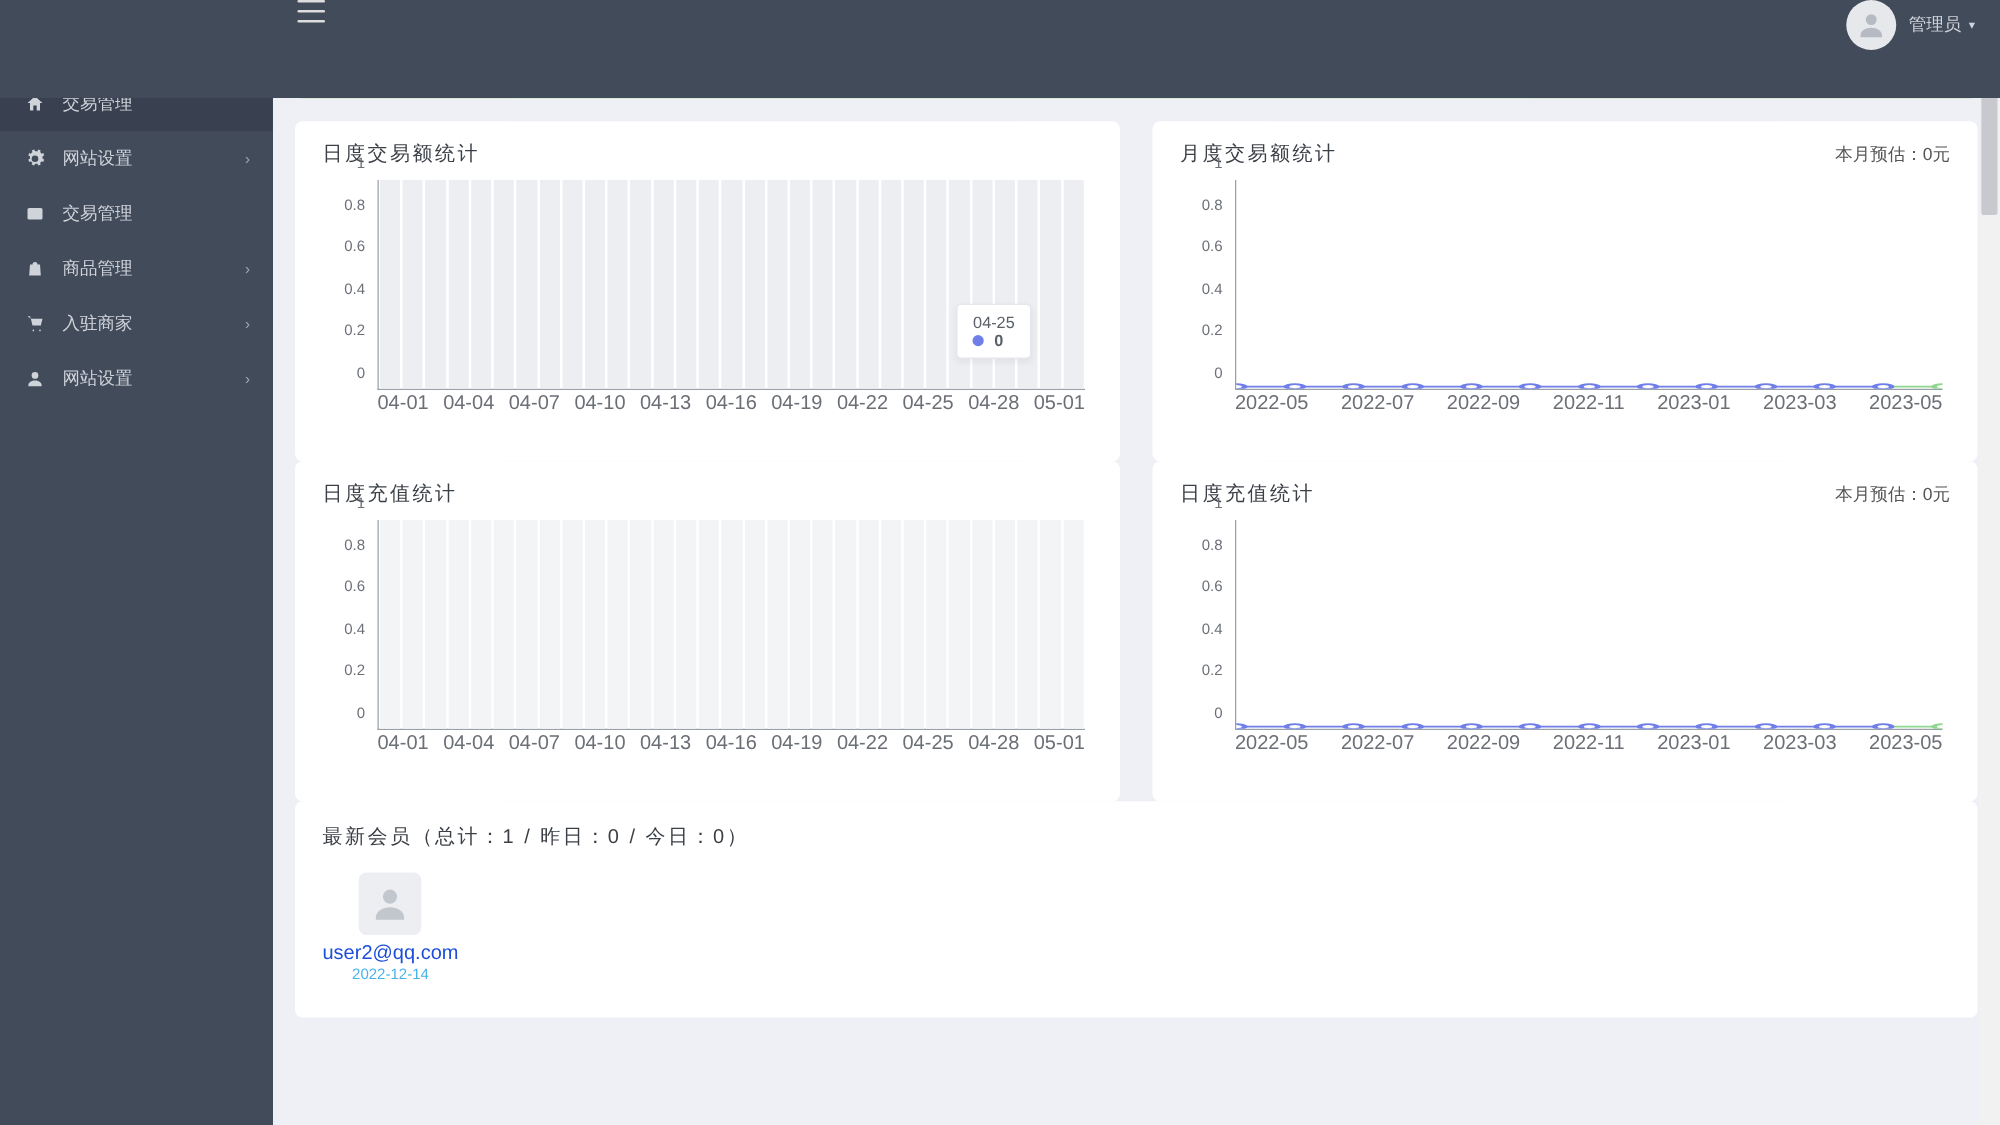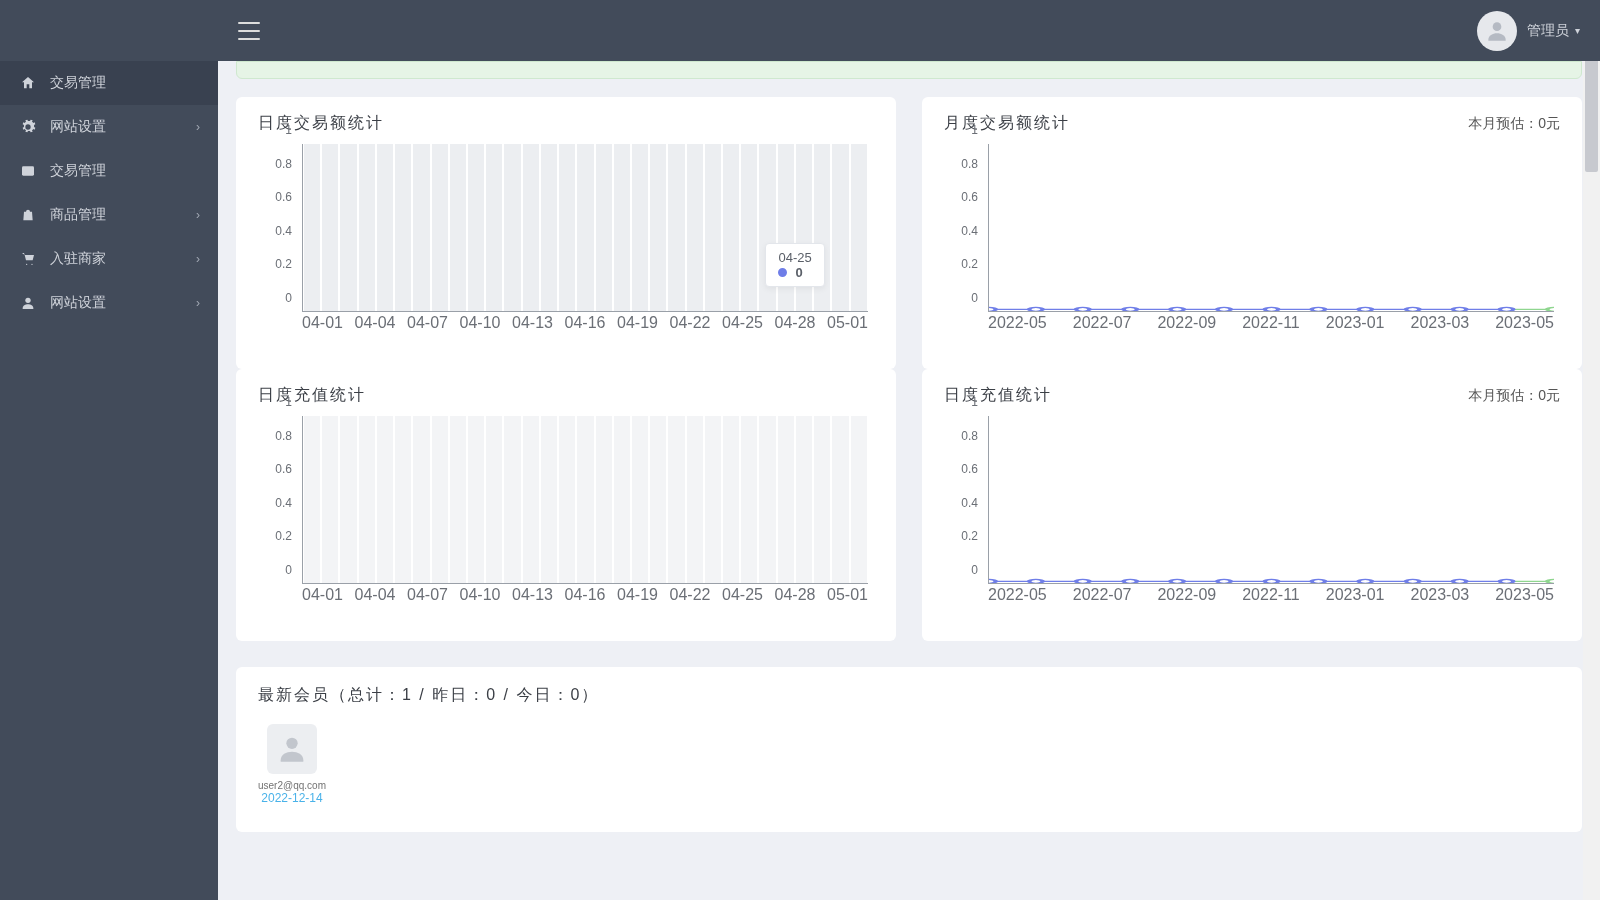--- a/index.html
+++ b/index.html
@@ -1,17 +1,17 @@
 <!DOCTYPE html>
 <html><head>
 <meta charset="utf-8">
 <style>
   * { box-sizing: border-box; margin: 0; padding: 0; }
   html, body { width: 1600px; height: 900px; font-family: "Microsoft YaHei", Arial, sans-serif; background: #eef0f5; overflow: hidden; }
-  .topbar { position: fixed; top: 0; left: 0; right: 0; height: 61px; background: #424b5a; display: flex; align-items: center; z-index: 10; }
+  .topbar { position: fixed; top: 0; left: 0; right: 0; height: 78px; background: #424b5a; display: flex; align-items: flex-start; z-index: 10; }
   .topbar .logo-area { width: 218px; height: 100%; }
   .topbar .menu-toggle { margin-left: 20px; width: 22px; height: 18px; display: flex; flex-direction: column; justify-content: space-between; cursor: pointer; }
   .topbar .menu-toggle span { display: block; height: 2px; background: #ddd; border-radius: 1px; }
   .topbar .spacer { flex: 1; }
   .topbar .user { display: flex; align-items: center; margin-right: 20px; color: #cfd3da; font-size: 14px; cursor: pointer; }
   .topbar .avatar { width: 40px; height: 40px; border-radius: 50%; background: #e6e8ec; margin-right: 10px; display: flex; align-items: center; justify-content: center; }
   .topbar .avatar svg { width: 26px; height: 26px; fill: #b5bac3; }
   .topbar .caret { margin-left: 6px; font-size: 10px; color: #cfd3da; }
   .sidebar { position: fixed; top: 61px; left: 0; bottom: 0; width: 218px; background: #424b5a; color: #cfd3da; font-size: 14px; }
   .sidebar .item { height: 44px; display: flex; align-items: center; padding: 0 20px; cursor: pointer; position: relative; }
@@ -32,26 +32,26 @@
   .plot { position: absolute; left: 44px; right: 6px; top: 0; bottom: 22px; border-bottom: 1px solid #9aa0a8; border-left: 1px solid #9aa0a8; }
   .x-axis { position: absolute; left: 44px; right: 6px; bottom: 0; height: 20px; display: flex; justify-content: space-between; font-size: 16px; color: #6b6f76; }
   .x-axis span { white-space: nowrap; }
   .bars { position: absolute; inset: 0; display: flex; align-items: flex-end; }
   .bar { flex: 1; margin: 0 1px; background: #eceef1; height: 100%; }
   .bar2 { flex: 1; margin: 0 1px; background: #f3f4f6; height: 100%; }
   .line-svg { position: absolute; inset: 0; width: 100%; height: 100%; }
   .tooltip { position: absolute; right: 8%; top: 52%; background: #fff; border: 1px solid #e3e6eb; border-radius: 4px; padding: 6px 12px; font-size: 13px; color: #5a5f68; box-shadow: 0 2px 6px rgba(0,0,0,0.06); }
   .tooltip .t-row { display: flex; align-items: center; gap: 8px; }
   .dot { width: 9px; height: 9px; border-radius: 50%; background: #6f7ee8; display: inline-block; border: 2px solid #6f7ee8; }
-  .members-card { background: #fff; border-radius: 6px; padding: 18px 38px 26px 22px; margin-top: 26px; }
+  .members-card { background: #fff; border-radius: 6px; padding: 18px 38px 26px 22px; }
   .members-title { font-size: 16px; color: #3b3f46; letter-spacing: 2px; margin-bottom: 18px; }
   .member { display: inline-block; text-align: center; font-size: 12px; color: #666; }
   .member .m-av { width: 50px; height: 50px; border-radius: 6px; background: #eceef1; display: flex; align-items: center; justify-content: center; margin: 0 auto 6px auto; }
   .member .m-av svg { width: 34px; height: 34px; fill: #c2c6cd; }
-  .member .m-email { color: #737373; font-size: 10px; }
+  .member .m-email { color: #1d4ed8; font-size: 16px; }
   .member .m-date { color: #49b2e9; font-size: 12px; }
   .scroll-track { position: fixed; right: 0; top: 0; width: 17px; height: 100%; background: #f1f1f1; }
   .scroll-thumb { position: absolute; right: 2px; width: 13px; background: #c7c9cf; border-radius: 2px; }
 </style>
 </head>
 <body>
 
 <div class="topbar">
   <div class="logo-area"></div>
   <div class="menu-toggle">

